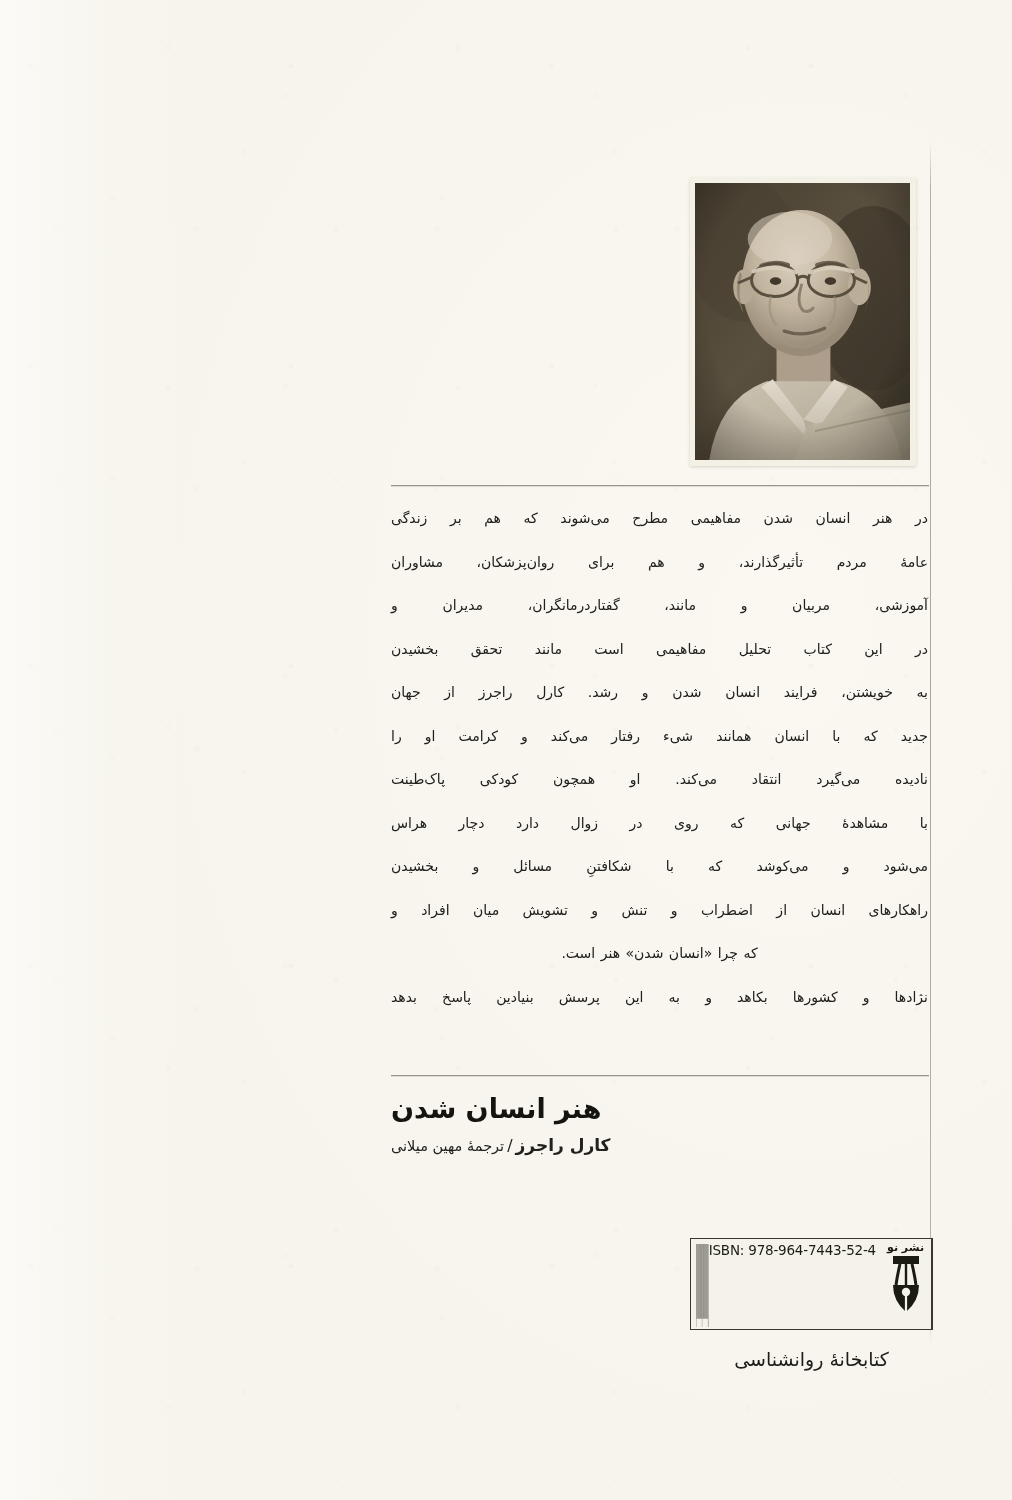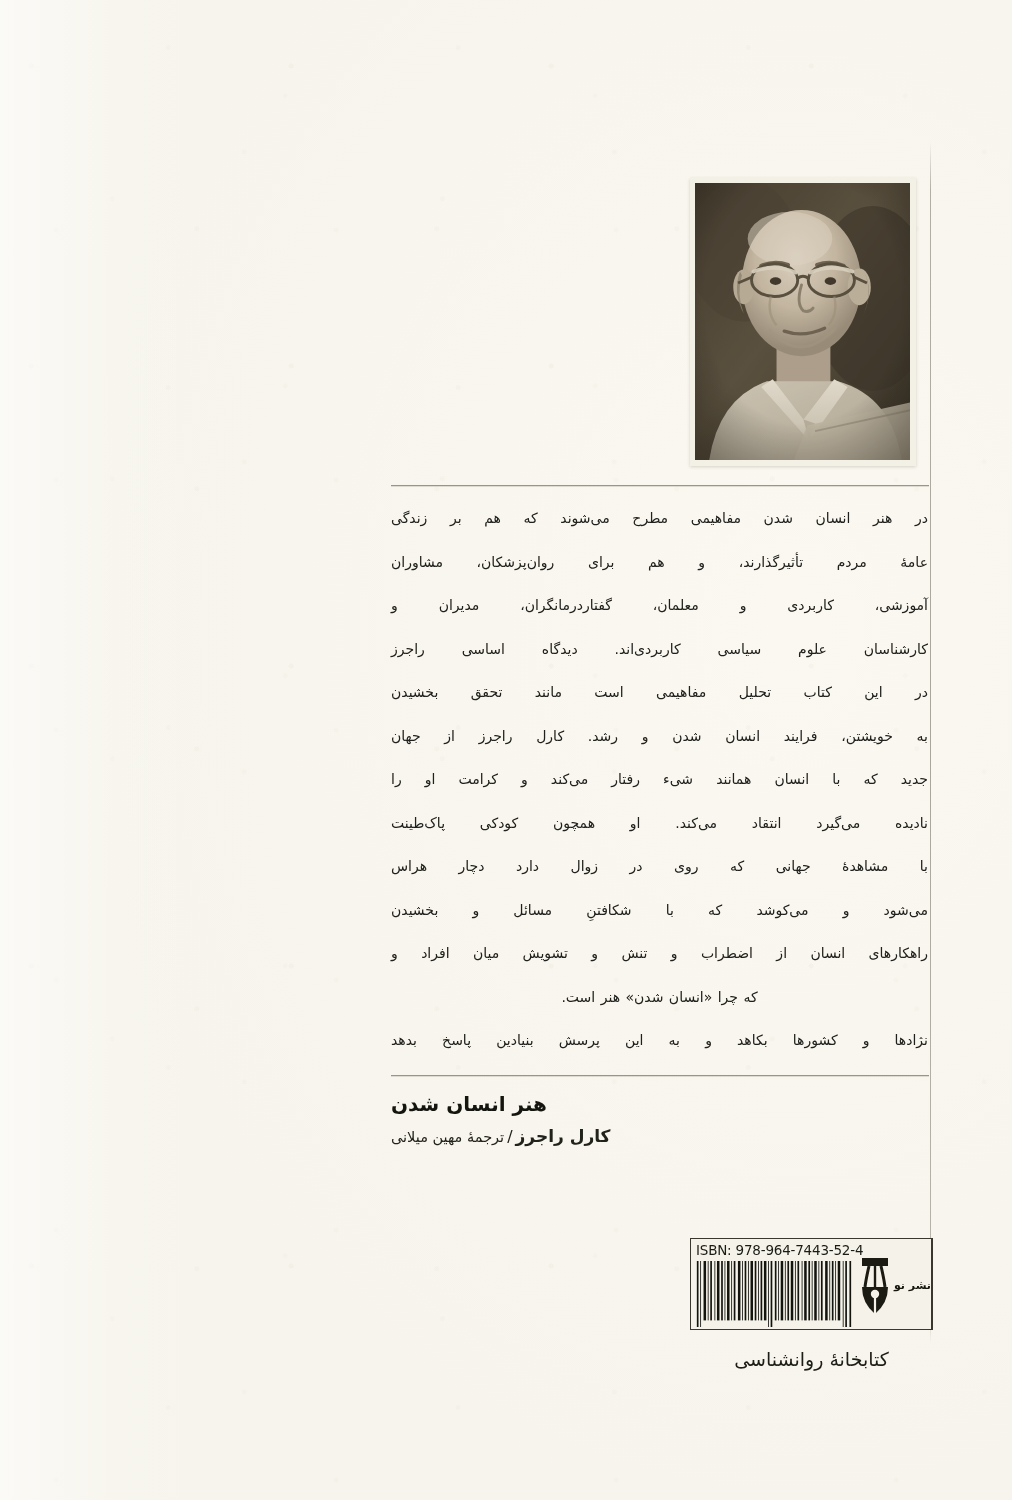--- a/index.html
+++ b/index.html
@@ -121,21 +121,21 @@
   .titleblock {
     position: absolute;
     right: 84px;
     top: 1092px;
     width: 537px;
     text-align: left;
     direction: rtl;
   }
   .book-title {
     font-family: "DejaVu Sans", "Liberation Sans", sans-serif;
-    font-size: 20px;
+    font-size: 27px;
     font-weight: 700;
     color: #15150f;
     letter-spacing: -0.5px;
     line-height: 1.25;
     margin: 0 0 8px 0;
     text-align: left;
     direction: rtl;
   }
   .byline {
     font-family: "DejaVu Sans", "Liberation Sans", sans-serif;
@@ -160,21 +160,21 @@
     background: #f5f3e9;
     border: 1px solid #3a372e;
     box-sizing: border-box;
     display: flex;
     flex-direction: row;
     align-items: stretch;
   }
   .barcode-main {
     flex: 1 1 auto;
     display: flex;
-    flex-direction: column;
+    flex-direction: row;
     padding: 3px 4px 2px 5px;
     box-sizing: border-box;
     min-width: 0;
   }
   .isbn-text {
     font-family: "DejaVu Sans", "Liberation Sans", sans-serif;
     font-size: 13.5px;
     font-weight: 400;
     color: #1b1b16;
     letter-spacing: -0.2px;
@@ -188,20 +188,21 @@
     margin-top: 2px;
     display: block;
   }
   .bars svg { display: block; width: 100%; height: 100%; }
 
   .publisher-mark {
     flex: 0 0 52px;
     border-right: 1px solid #3a372e;
     border-left: none;
     display: flex;
+    flex-direction: column;
     align-items: center;
     justify-content: flex-start;
     padding-top: 2px;
     box-sizing: border-box;
   }
   .publisher-name {
     font-family: "DejaVu Sans", "Liberation Sans", sans-serif;
     font-size: 11px;
     font-weight: 700;
     color: #17170f;
@@ -320,22 +321,21 @@
       </svg>
     </div>
   </div>
 
   <div class="hrule top"></div>
 
   <div class="blurb">
     <p>
       <span class="ln">در هنر انسان شدن مفاهیمی مطرح می‌شوند که هم بر زندگی</span>
       <span class="ln">عامهٔ مردم تأثیرگذارند، و هم برای روان‌پزشکان، مشاوران</span>
-      <span class="ln">آموزشی، کاربردی و معلمان، گفتاردرمانگران، مدیران و</span>
-      <span class="ln">کارشناسان علوم سیاسی کاربردی‌اند. دیدگاه اساسی راجرز</span>
+      <span class="ln">آموزشی، مربیان و مانند، گفتاردرمانگران، مدیران و</span>
       <span class="ln">در این کتاب تحلیل مفاهیمی است مانند تحقق بخشیدن</span>
       <span class="ln">به خویشتن، فرایند انسان شدن و رشد. کارل راجرز از جهان</span>
       <span class="ln">جدید که با انسان همانند شیء رفتار می‌کند و کرامت او را</span>
       <span class="ln">نادیده می‌گیرد انتقاد می‌کند. او همچون کودکی پاک‌طینت</span>
       <span class="ln">با مشاهدهٔ جهانی که روی در زوال دارد دچار هراس</span>
       <span class="ln">می‌شود و می‌کوشد که با شکافتنِ مسائل و بخشیدن</span>
       <span class="ln">راهکارهای انسان از اضطراب و تنش و تشویش میان افراد و</span>
       <span class="ln last">که چرا «انسان شدن» هنر است.</span>
       <span class="ln">نژادها و کشورها بکاهد و به این پرسش بنیادین پاسخ بدهد</span>
     </p>

